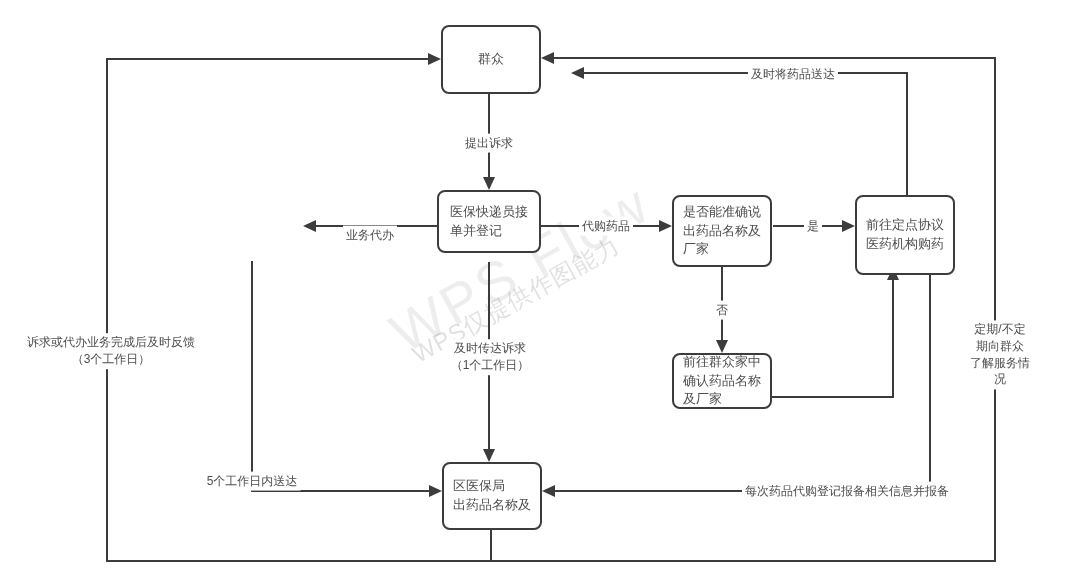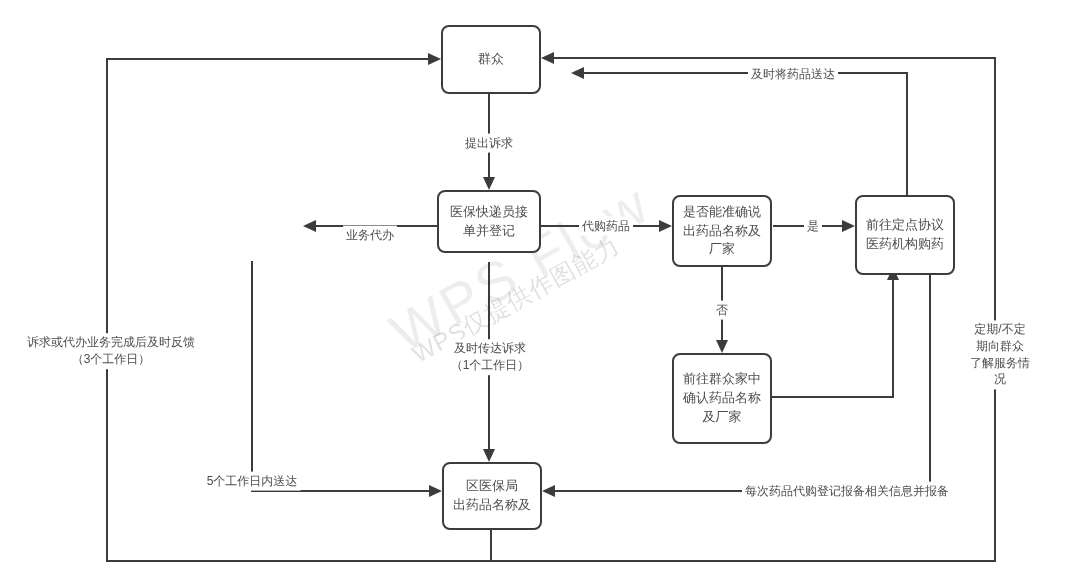--- a/index.html
+++ b/index.html
@@ -10,21 +10,21 @@
   html,body{margin:0;padding:0;background:var(--color-background);}
   body{font-family:"Liberation Sans","DejaVu Sans",sans-serif;}
   .canvas{
     position:relative;width:1068px;height:587px;overflow:hidden;
     background:var(--color-background);
   }
   .node{
     position:absolute;box-sizing:border-box;
     border:2px solid var(--color-line);border-radius:8px;background:#fff;
     display:flex;align-items:center;justify-content:center;
-    text-align:center;white-space:pre-line;
+    text-align:left;white-space:pre-line;
     font-size:13px;line-height:1.45;color:var(--color-text);
     z-index:3;
   }
   .hline{position:absolute;height:2px;background:var(--color-line);z-index:1;}
   .vline{position:absolute;width:2px;background:var(--color-line);z-index:1;}
   .arrow{position:absolute;width:0;height:0;z-index:2;}
   .arrow.right{border-top:6px solid transparent;border-bottom:6px solid transparent;border-left:13px solid var(--color-line);}
   .arrow.left {border-top:6px solid transparent;border-bottom:6px solid transparent;border-right:13px solid var(--color-line);}
   .arrow.down {border-left:6px solid transparent;border-right:6px solid transparent;border-top:13px solid var(--color-line);}
   .arrow.up   {border-left:6px solid transparent;border-right:6px solid transparent;border-bottom:13px solid var(--color-line);}
@@ -108,19 +108,19 @@
 （3个工作日）</div>
 
   <div class="node" style="left:441px;top:25px;width:100px;height:69px;">群众</div>
   <div class="node" style="left:437px;top:190px;width:104px;height:63px;">医保快递员接
 单并登记</div>
   <div class="node" style="left:672px;top:195px;width:100px;height:72px;">是否能准确说
 出药品名称及
 厂家</div>
   <div class="node" style="left:855px;top:195px;width:100px;height:80px;">前往定点协议
 医药机构购药</div>
-  <div class="node" style="left:672px;top:353px;width:100px;height:91px;">前往群众家中
+  <div class="node" style="left:672px;top:353px;width:100px;height:56px;">前往群众家中
 确认药品名称
 及厂家</div>
   <div class="node" style="left:442px;top:462px;width:100px;height:68px;">区医保局
 出药品名称及</div>
 
 </div>
 
 </body></html>

